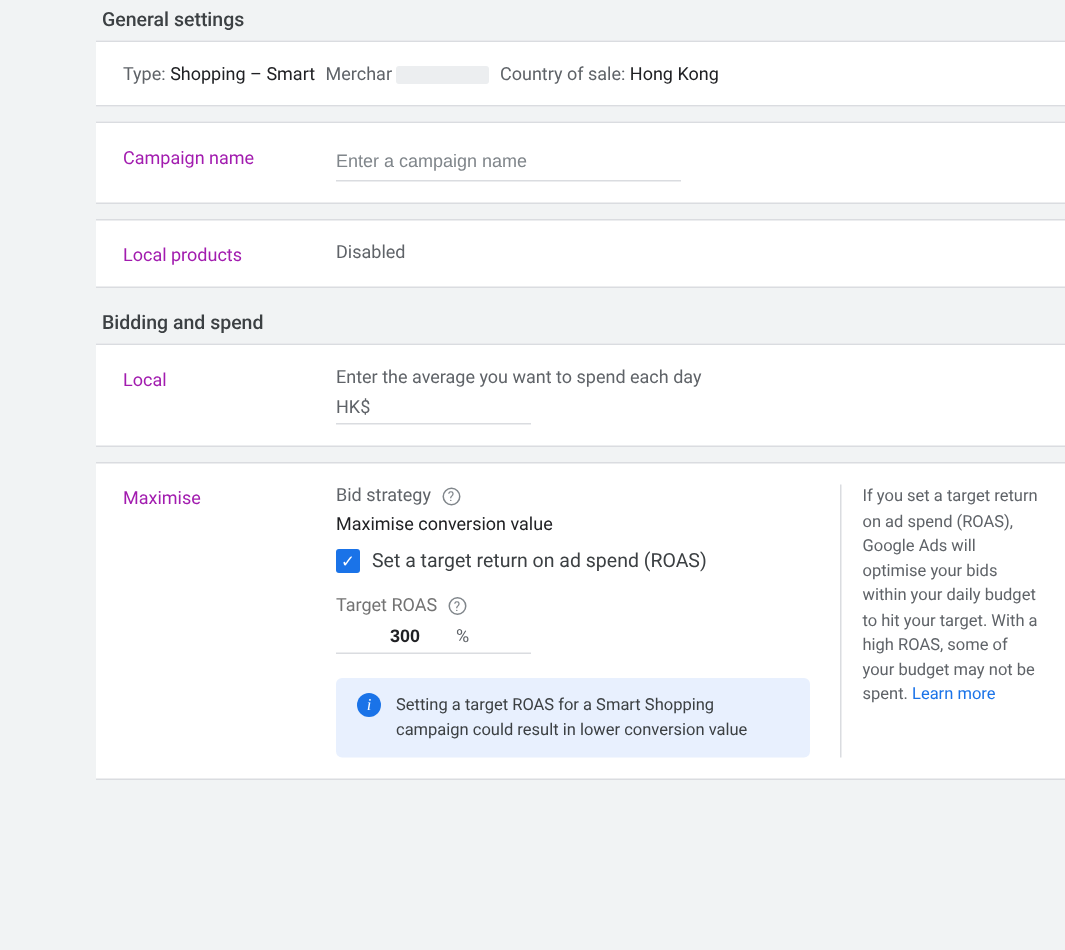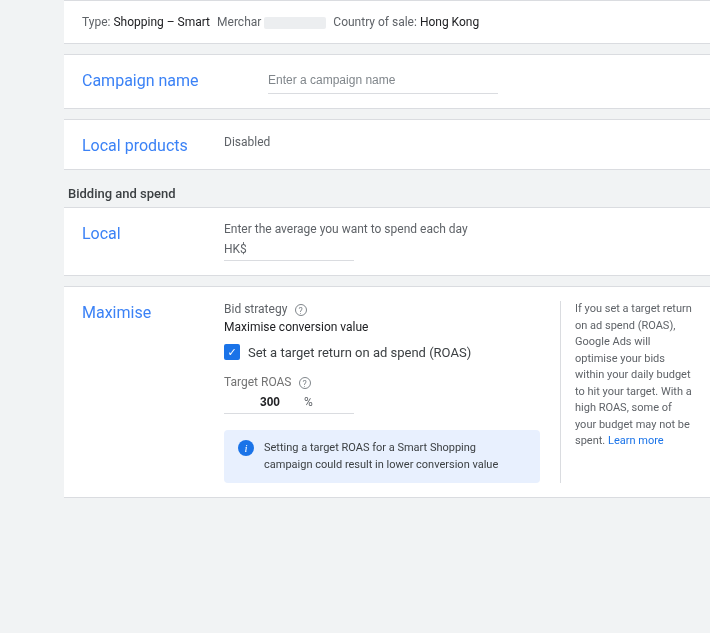--- a/index.html
+++ b/index.html
@@ -29,28 +29,28 @@
   .summary-row { display: flex; gap: 7px; align-items: center; flex-wrap: wrap; }
   .summary-item { color: #5f6368; font-size: 12px; }
   .summary-item .val { color: #202124; }
   .merchant-redact {
     display: inline-block; width: 62px; height: 12px;
     background: #eceef0; vertical-align: middle; border-radius: 2px;
   }
   .form-row { display: flex; align-items: flex-start; }
   .form-label {
     width: 142px; flex: 0 0 142px;
-    font-size: 16px; color: #3b82f6;
+    font-size: 12px; color: #a21caf;
     padding-top: 2px;
   }
   .form-body { flex: 1; }
   .u-input {
     border: none; border-bottom: 1px solid #dadce0;
     padding: 4px 0 6px; font-size: 12px; color: #202124;
-    width: 230px; background: transparent; outline: none; margin-left: 44px;
+    width: 230px; background: transparent; outline: none;
   }
   .u-input::placeholder { color: #80868b; }
   .static-text { font-size: 12px; color: #5f6368; }
   .budget-card { display: flex; }
   .budget-left { flex: 1; padding-right: 20px; }
   .budget-right {
     width: 132px; flex: 0 0 132px;
     border-left: 1px solid #dadce0;
     padding-left: 14px;
     font-size: 11px; color: #5f6368; line-height: 1.5;
@@ -95,20 +95,21 @@
   }
   .info-text { font-size: 11px; color: #3c4043; line-height: 1.5; }
   .bid-strategy { margin-bottom: 4px; }
   .bid-value { color: #202124; font-size: 12px; }
 </style>
 </head>
 <body>
 
 <div class="page">
 
+  <h2 class="section-heading">General settings</h2>
 
   <div class="card">
     <div class="summary-row">
       <span class="summary-item">
         <span>Type:</span>
         <span class="val">Shopping – Smart</span>
       </span>
       <span class="summary-item">
         <span>Merchar</span>
         <span class="merchant-redact"></span>

